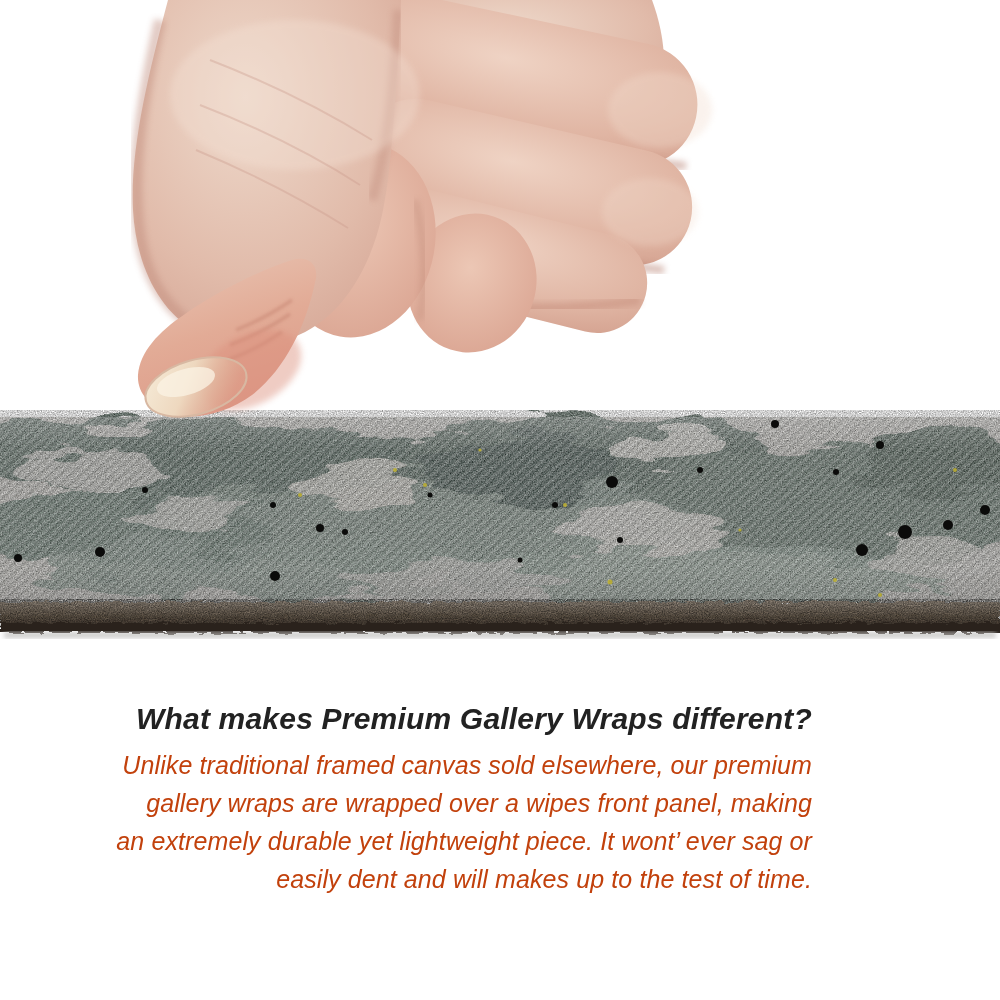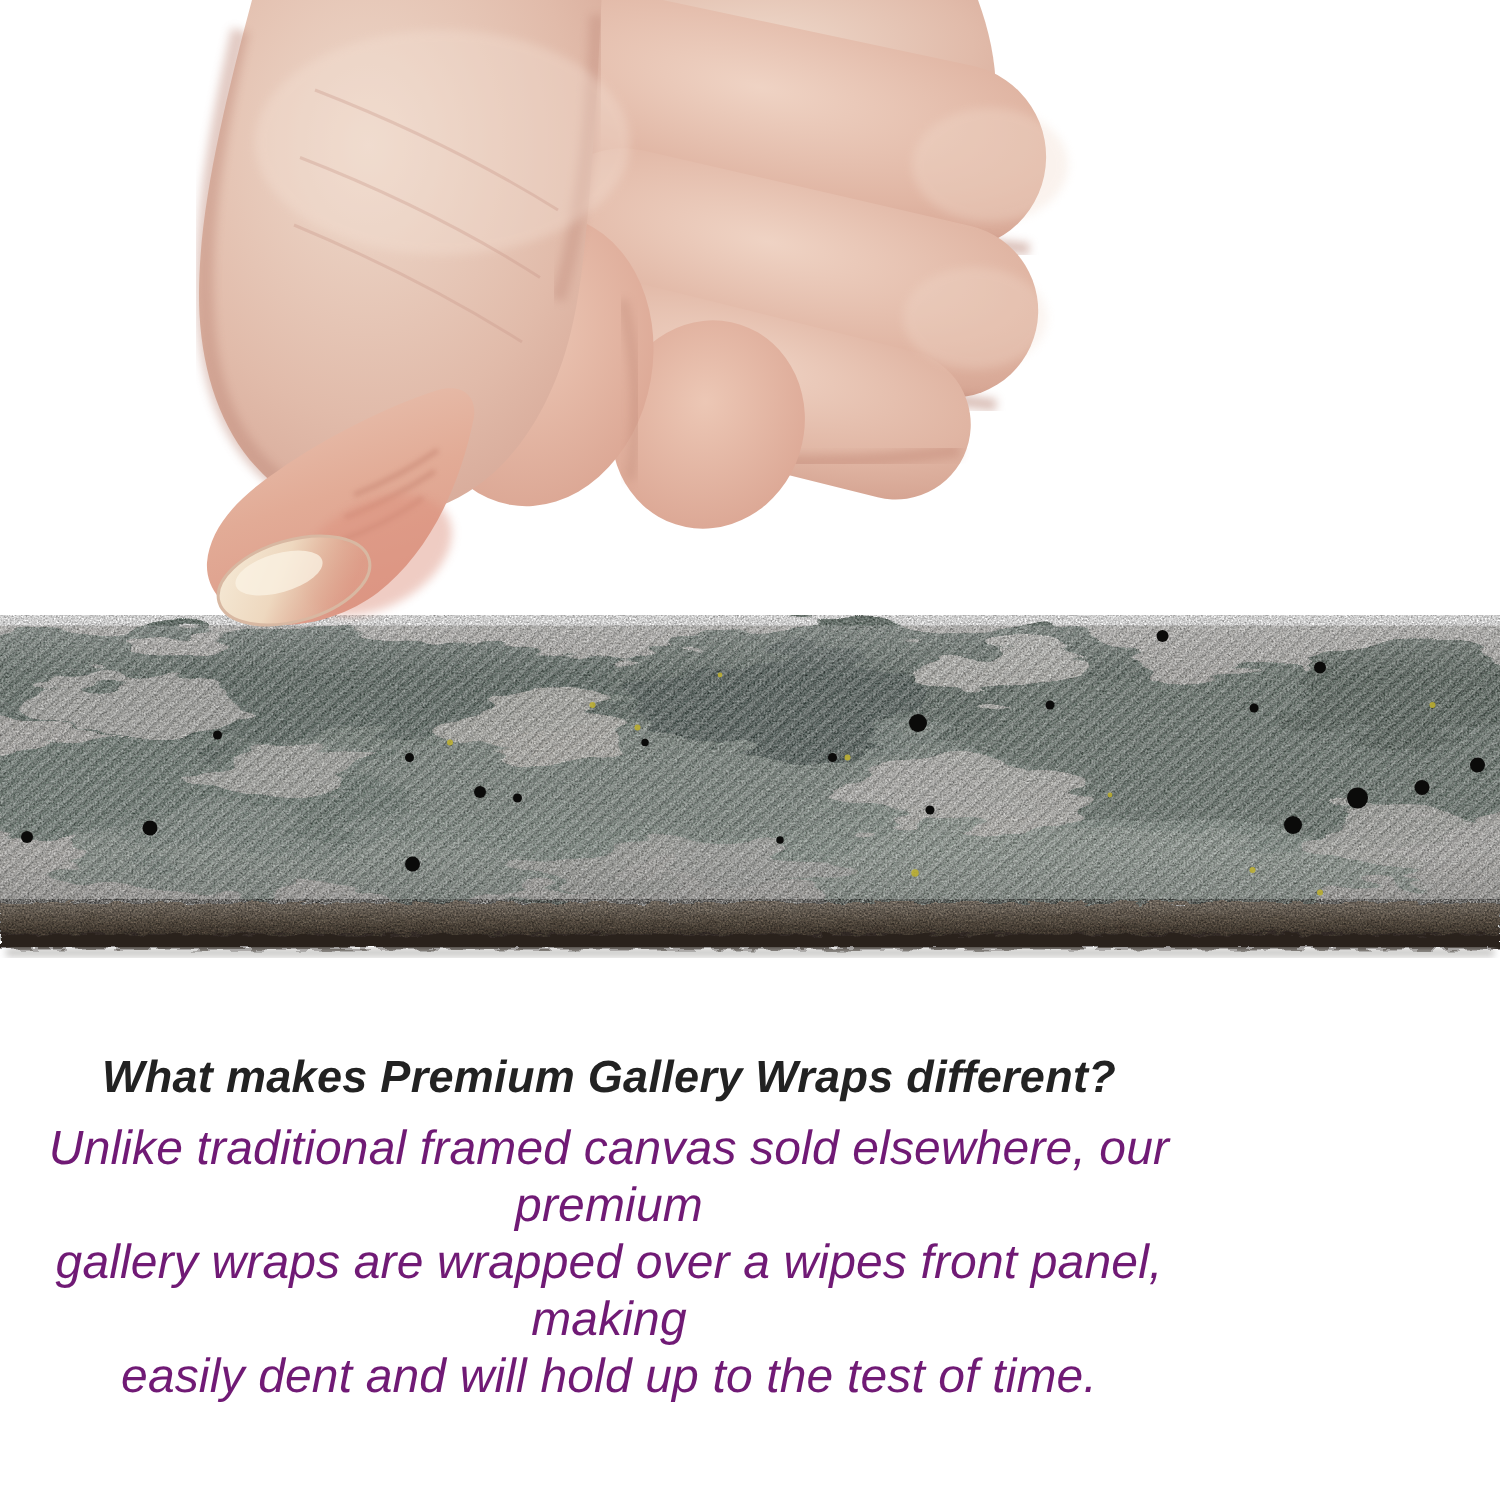--- a/index.html
+++ b/index.html
@@ -4,29 +4,29 @@
 <style>
   html,body{margin:0;padding:0;background:#ffffff;}
   .stage{
     position:relative;width:1000px;height:1000px;background:#ffffff;
     overflow:hidden;font-family:"Liberation Sans", sans-serif;
   }
   .hero-hand{position:absolute;left:0;top:0;width:1000px;height:422px;z-index:3;}
   .hero-strip{position:absolute;left:0;top:410px;width:1000px;height:238px;z-index:2;}
   .copy-block{
     position:absolute;left:0;top:701px;width:812px;z-index:4;
-    text-align:center;color:#1f1f1f;
+    text-align:right;color:#1f1f1f;
   }
   .copy-heading{
     font-style:italic;font-weight:700;font-size:30px;line-height:36px;
     letter-spacing:0.2px;color:#222222;margin:0 0 9px 0;
   }
   .copy-line{
-    display:block;font-style:italic;font-weight:400;font-size:32px;
-    line-height:38px;letter-spacing:0.1px;color:#701a75;
+    display:block;font-style:italic;font-weight:400;font-size:25px;
+    line-height:38px;letter-spacing:0.1px;color:#c2410c;
   }
 </style>
 </head>
 <body>
 
 <div class="stage">
 
   <svg class="hero-strip" role="img" viewBox="0 0 1000 238" preserveAspectRatio="none" aria-label="Side edge of a premium gallery wrap canvas with green and gray abstract texture and dark backing board">
     <defs>
       <filter id="blotch" x="-15%" y="-40%" width="130%" height="180%">
@@ -229,16 +229,17 @@
 
       <ellipse cx="196" cy="387" rx="52" ry="27" transform="rotate(-16 196 387)" fill="url(#gNail)" stroke="#d8b8a2" stroke-width="2"></ellipse>
       <ellipse cx="186" cy="382" rx="30" ry="13" transform="rotate(-16 186 382)" fill="#fbf3e4" opacity="0.75"></ellipse>
     </g>
   </svg>
 
   <div class="copy-block">
     <h2 class="copy-heading">What makes Premium Gallery Wraps different?</h2>
     <span class="copy-line">Unlike traditional framed canvas sold elsewhere, our premium</span>
     <span class="copy-line">gallery wraps are wrapped over a wipes front panel, making</span>
-    <span class="copy-line">easily dent and will hold up to the test of time.</span>
+    <span class="copy-line">an extremely durable yet lightweight piece. It wont’ ever sag or</span>
+    <span class="copy-line">easily dent and will makes up to the test of time.</span>
   </div>
 
 </div>
 
 </body></html>

